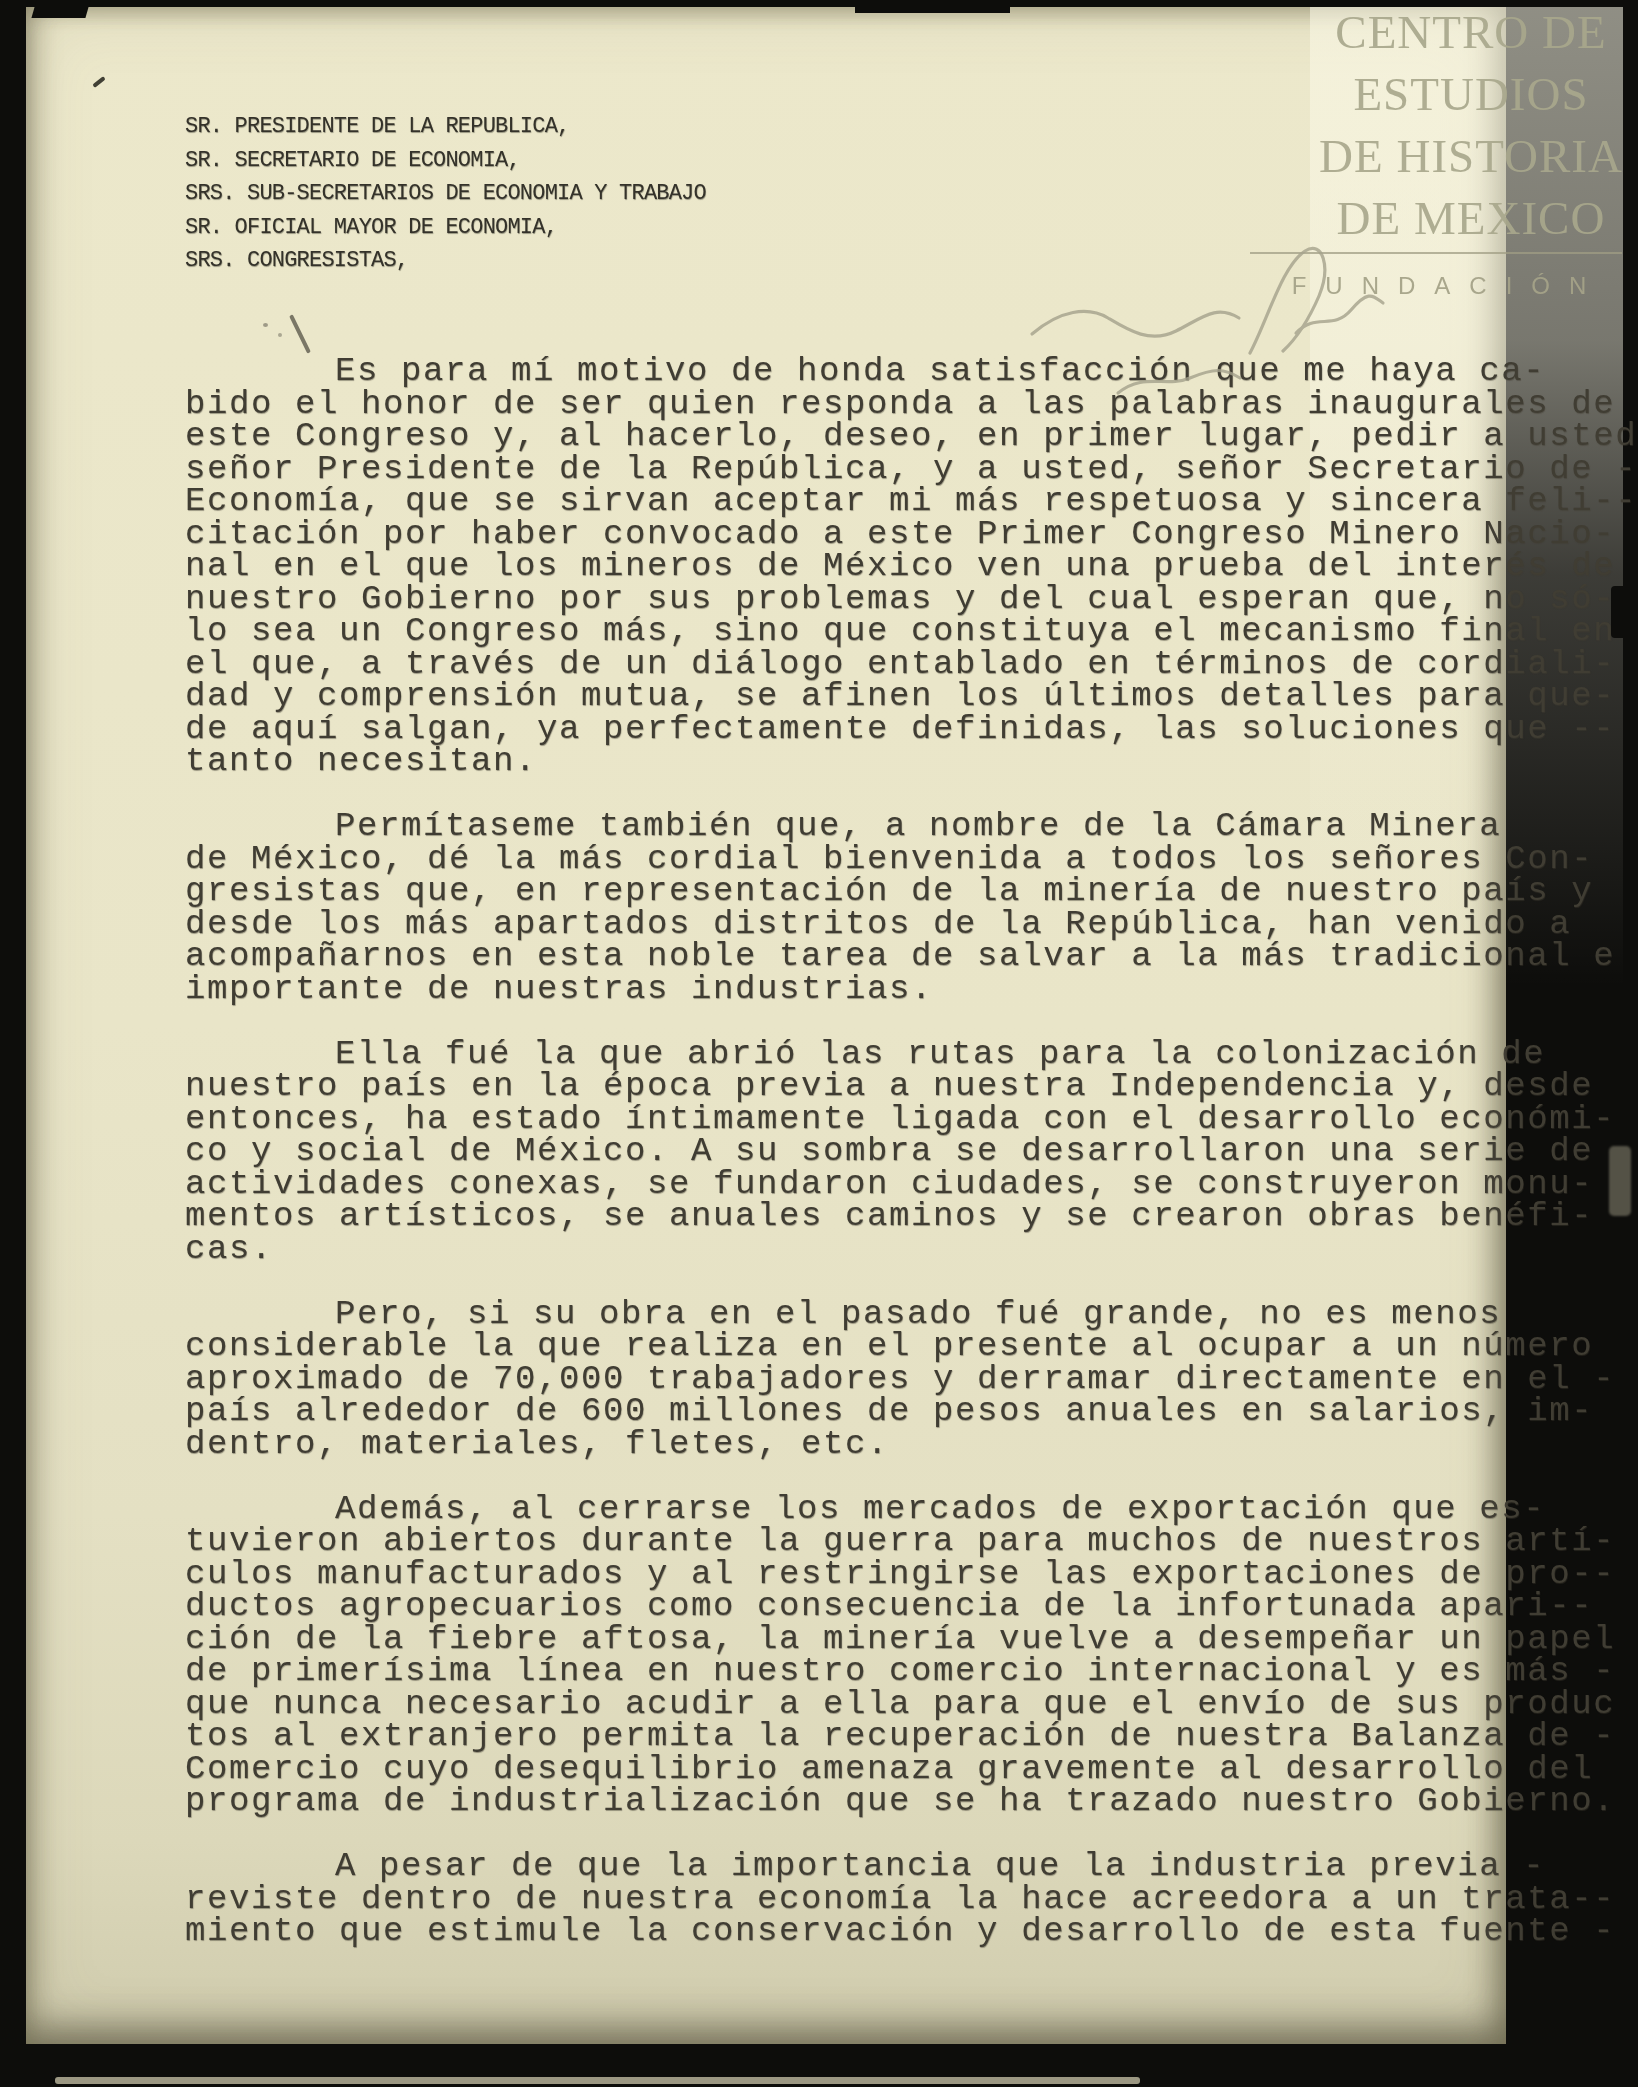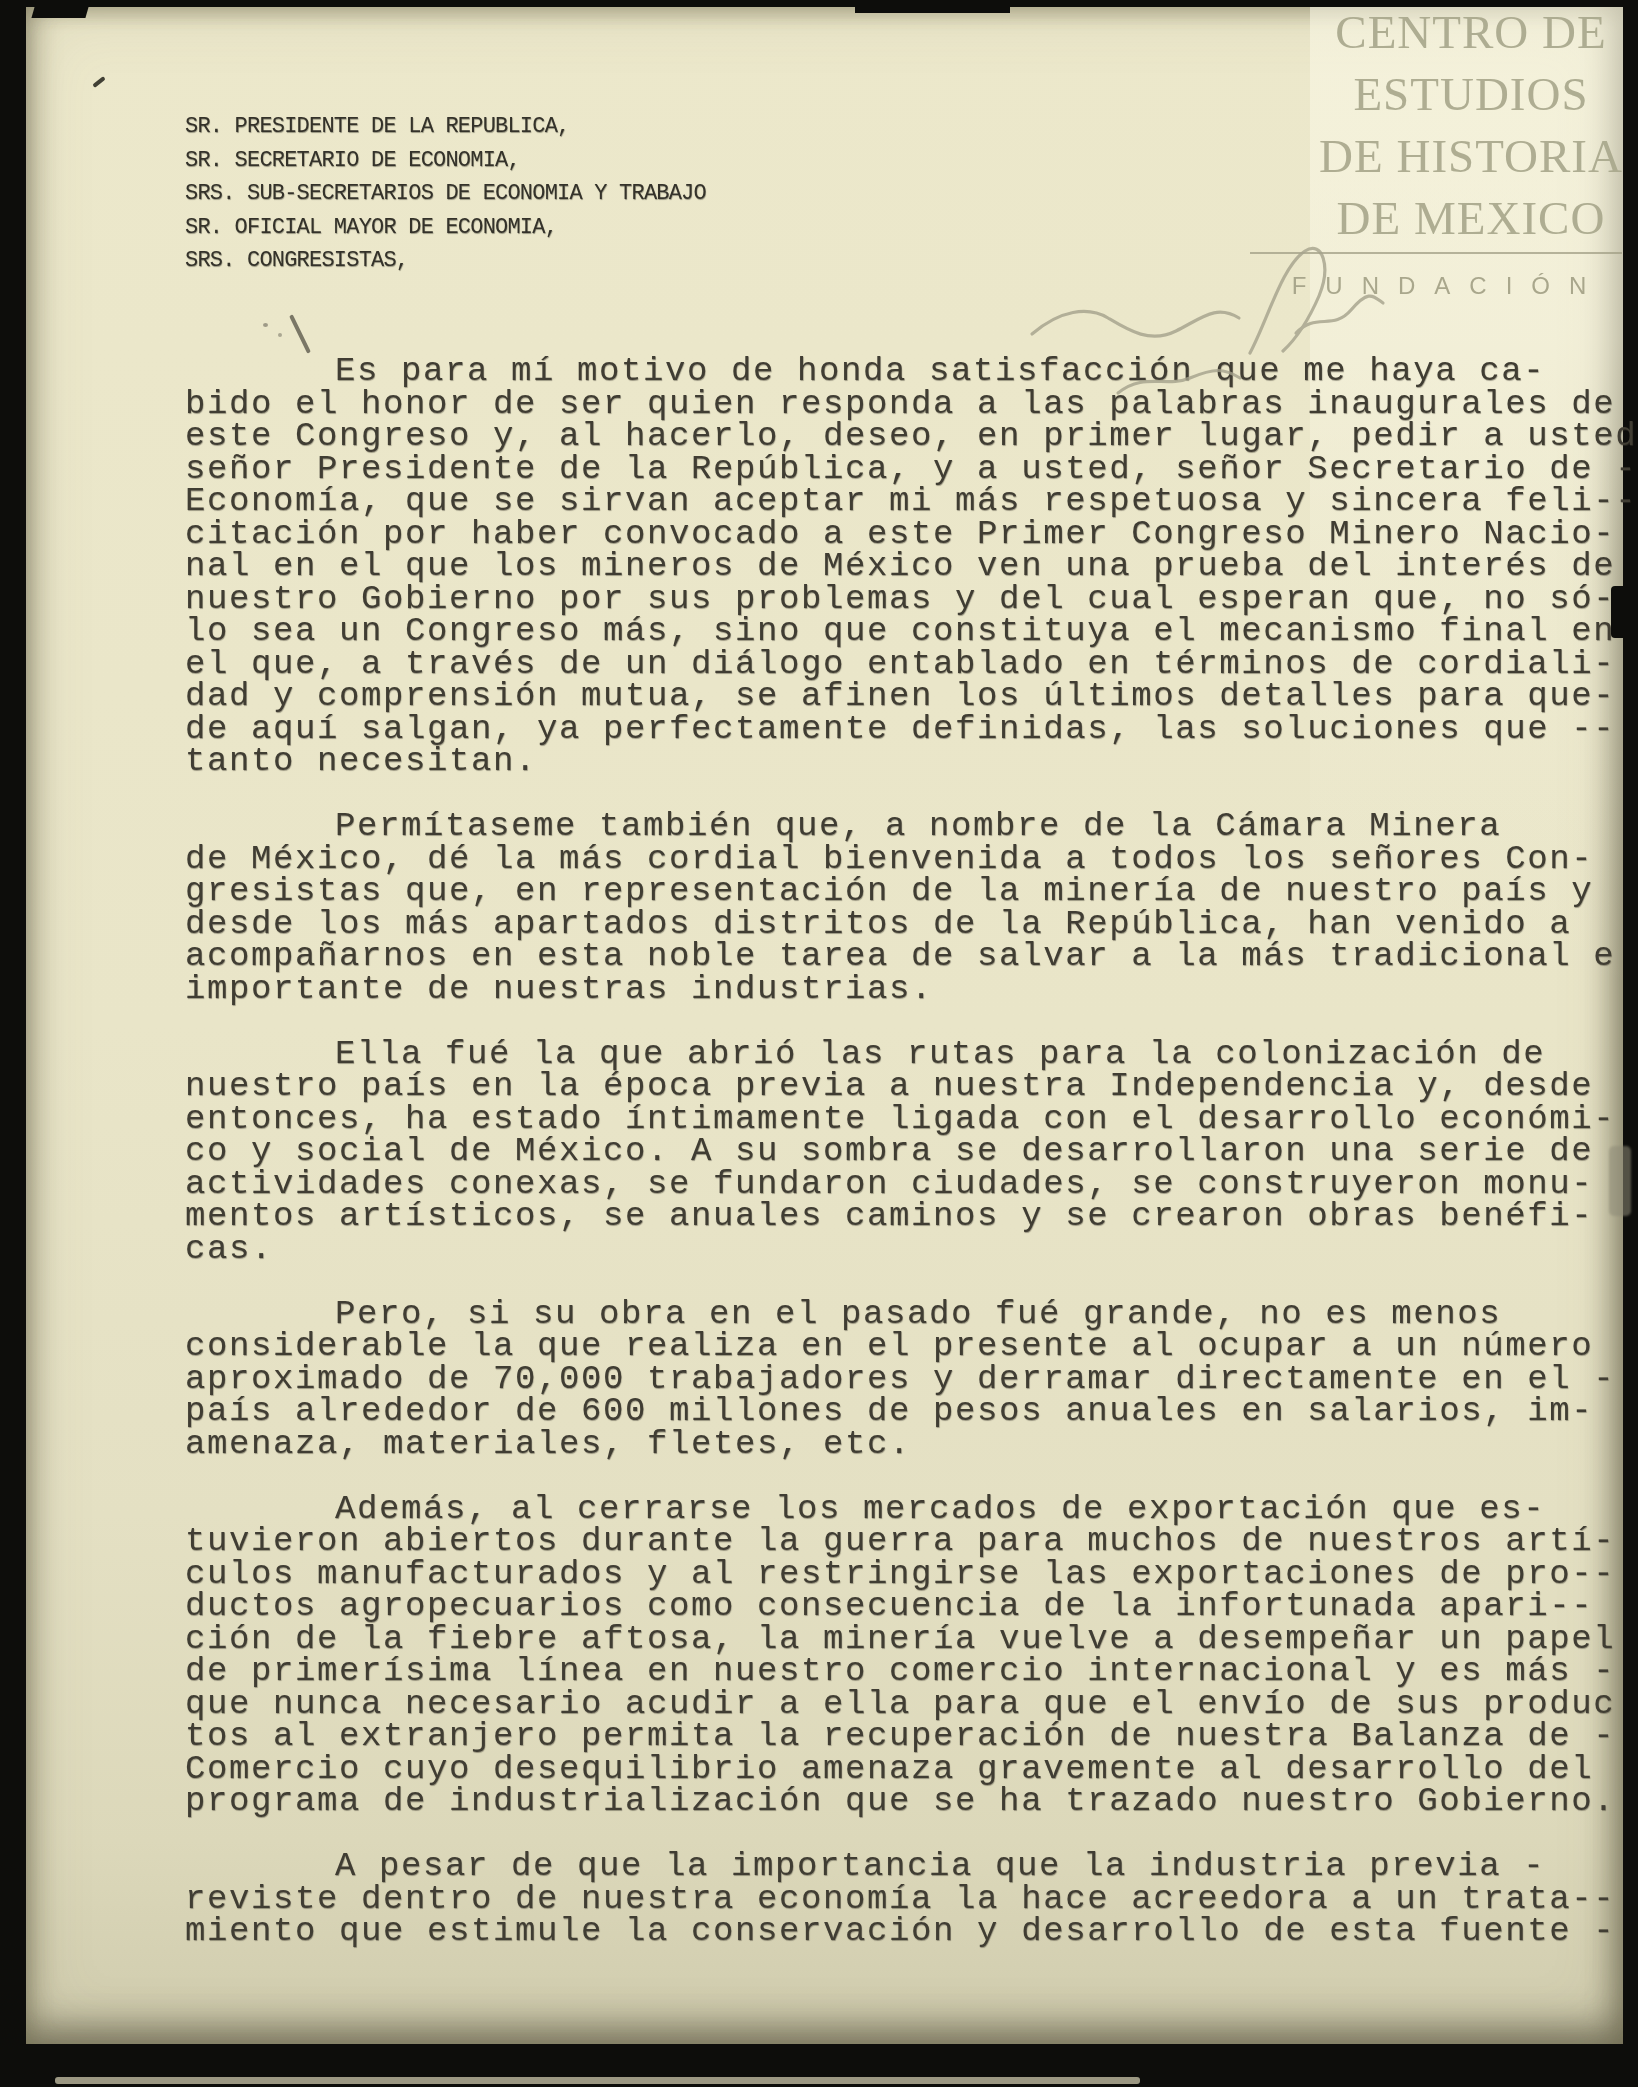--- a/index.html
+++ b/index.html
@@ -3,21 +3,21 @@
 <meta charset="utf-8">
 <style>
   html,body{margin:0;padding:0;}
   body{
     width:1638px;height:2087px;position:relative;overflow:hidden;
     background:#0d0d0b;
     font-family:"Liberation Mono","DejaVu Sans Mono",monospace;
   }
   
   .page{
-    position:absolute;left:26px;top:7px;width:1597px;height:2037px;
+    position:absolute;left:26px;top:7px;width:1480px;height:2037px;
     background:linear-gradient(180deg,#ece8cb 0%,#e9e5c8 50%,#e4e0c3 74%,#dcd8ba 90%,#cfcbad 100%);
     box-shadow:
       inset 0 0 70px rgba(120,113,78,.16),
       inset -16px 0 26px rgba(72,67,45,.28),
       inset 10px 0 20px rgba(110,104,70,.14),
       inset 0 -20px 34px rgba(48,45,30,.42),
       inset 0 10px 16px rgba(120,113,78,.14);
   }
   
   .tline{white-space:pre;}
@@ -127,21 +127,21 @@
         <div class="tline">co y social de México. A su sombra se desarrollaron una serie de</div>
         <div class="tline">actividades conexas, se fundaron ciudades, se construyeron monu-</div>
         <div class="tline">mentos artísticos, se anuales caminos y se crearon obras benéfi-</div>
         <div class="tline">cas.</div>
       </div>
       <div class="para">
         <div class="tline indent">Pero, si su obra en el pasado fué grande, no es menos</div>
         <div class="tline">considerable la que realiza en el presente al ocupar a un número</div>
         <div class="tline">aproximado de 70,000 trabajadores y derramar directamente en el -</div>
         <div class="tline">país alrededor de 600 millones de pesos anuales en salarios, im-</div>
-        <div class="tline">amenaza, materiales, fletes, etc.</div>
+        <div class="tline">dentro, materiales, fletes, etc.</div>
       </div>
       <div class="para">
         <div class="tline indent">Además, al cerrarse los mercados de exportación que es-</div>
         <div class="tline">tuvieron abiertos durante la guerra para muchos de nuestros artí-</div>
         <div class="tline">culos manufacturados y al restringirse las exportaciones de pro--</div>
         <div class="tline">ductos agropecuarios como consecuencia de la infortunada apari--</div>
         <div class="tline">ción de la fiebre aftosa, la minería vuelve a desempeñar un papel</div>
         <div class="tline">de primerísima línea en nuestro comercio internacional y es más -</div>
         <div class="tline">que nunca necesario acudir a ella para que el envío de sus produc</div>
         <div class="tline">tos al extranjero permita la recuperación de nuestra Balanza de -</div>

